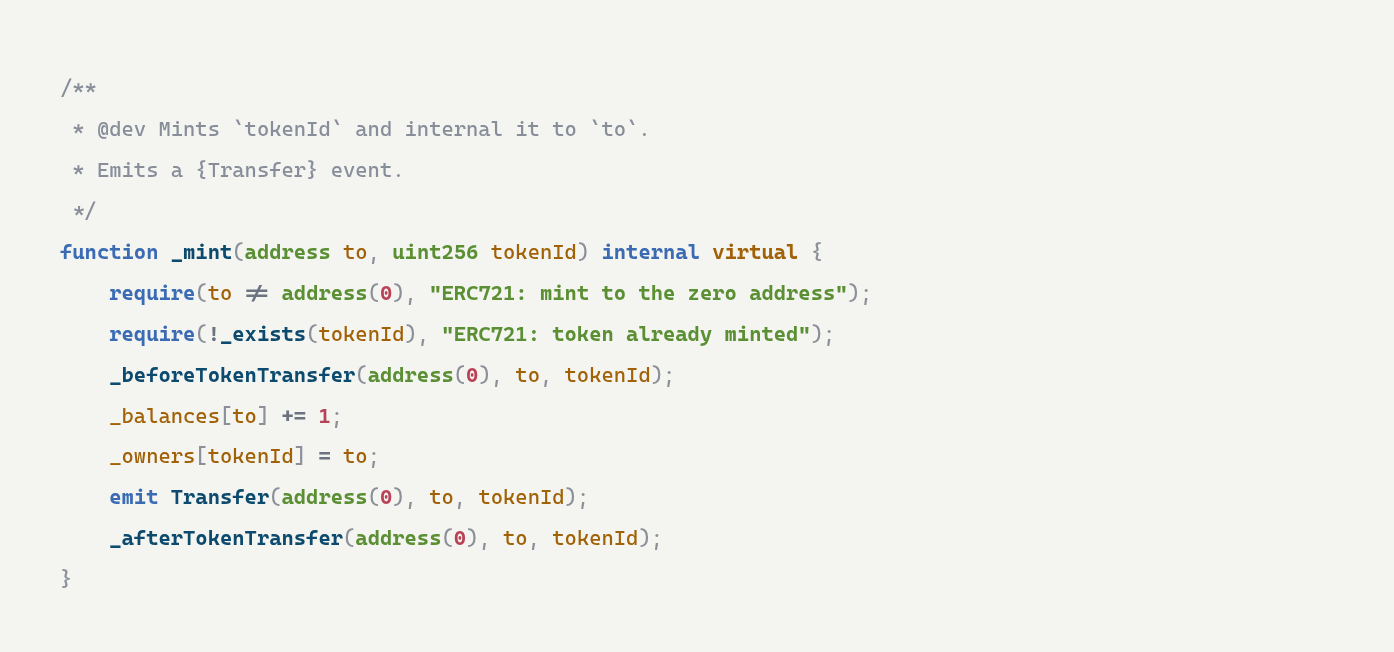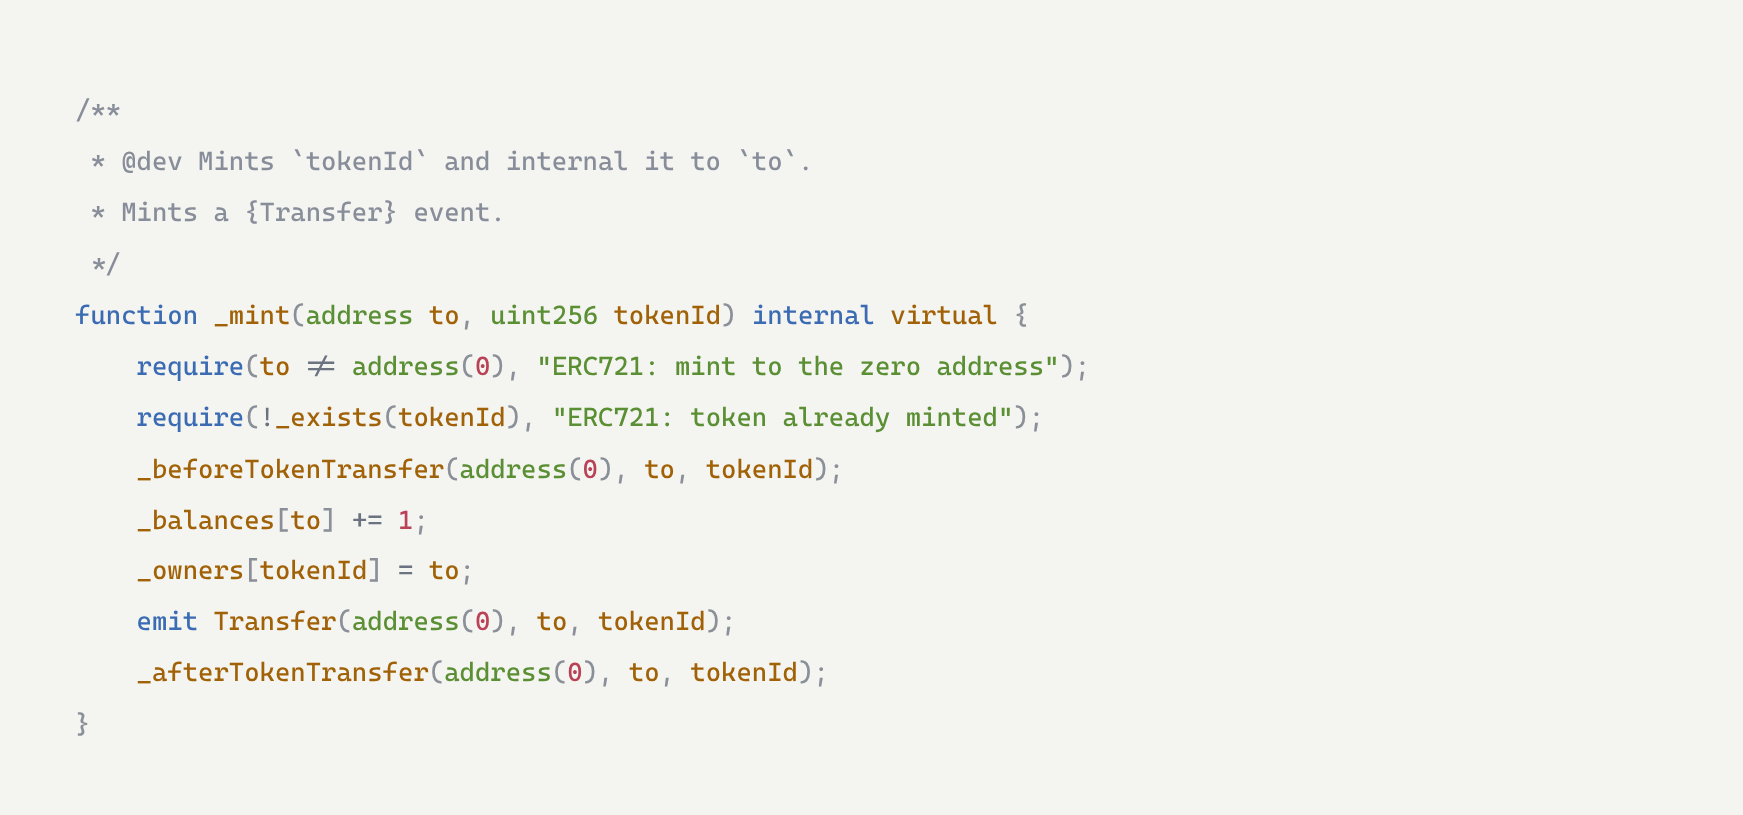--- a/index.html
+++ b/index.html
@@ -13,37 +13,37 @@
       font-size: 21px;
       line-height: 1.95;
       padding: 68px 60px;
       color: #6b7280;
     }
     .code-block {
       white-space: pre;
     }
     .comment { color: #888e99; }
     .keyword { color: #3a6bb3; }
-    .fn-name { color: #a16207; text-align: right; }
+    .fn-name { color: #0c4a6e; text-align: right; }
     .call { color: #3a6bb3; }
     .paren { color: #8a8f98; }
     .punct { color: #8a8f98; }
     .op { color: #6b7280; }
     .num { color: #b94257; }
     .str { color: #5b8f33; }
     .ident { color: #a16207; }
     .green-type { color: #5b8f33; text-align: right; }
-    .text-bold { font-weight: 400; }
+    .text-bold { font-weight: 700; }
   </style>
 </head>
 <body>
 
 <div class="code-block"><span class="comment">/**</span>
 <span class="comment"> * @dev Mints `tokenId` and internal it to `to`.</span>
-<span class="comment"> * Mints a {Transfer} event.</span>
+<span class="comment"> * Emits a {Transfer} event.</span>
 <span class="comment"> */</span>
 <span class="keyword text-bold">function</span><span> </span><span class="fn-name text-bold">_mint</span><span class="paren">(</span><span class="green-type text-bold">address</span><span> </span><span class="ident">to</span><span class="punct">,</span><span> </span><span class="green-type text-bold">uint256</span><span> </span><span class="ident">tokenId</span><span class="paren">)</span><span> </span><span class="keyword text-bold">internal</span><span> </span><span class="ident text-bold">virtual</span><span> </span><span class="punct">{</span>
 <span>    </span><span class="call text-bold">require</span><span class="paren">(</span><span class="ident">to</span><span> </span><span class="op text-bold">!=</span><span> </span><span class="green-type text-bold">address</span><span class="paren">(</span><span class="num text-bold">0</span><span class="paren">)</span><span class="punct">,</span><span> </span><span class="str text-bold">"ERC721: mint to the zero address"</span><span class="paren">)</span><span class="punct">;</span>
 <span>    </span><span class="call text-bold">require</span><span class="paren">(</span><span class="op text-bold">!</span><span class="fn-name text-bold">_exists</span><span class="paren">(</span><span class="ident">tokenId</span><span class="paren">)</span><span class="punct">,</span><span> </span><span class="str text-bold">"ERC721: token already minted"</span><span class="paren">)</span><span class="punct">;</span>
 <span>    </span><span class="fn-name text-bold">_beforeTokenTransfer</span><span class="paren">(</span><span class="green-type text-bold">address</span><span class="paren">(</span><span class="num text-bold">0</span><span class="paren">)</span><span class="punct">,</span><span> </span><span class="ident">to</span><span class="punct">,</span><span> </span><span class="ident">tokenId</span><span class="paren">)</span><span class="punct">;</span>
 <span>    </span><span class="ident">_balances</span><span class="punct">[</span><span class="ident">to</span><span class="punct">]</span><span> </span><span class="op text-bold">+=</span><span> </span><span class="num text-bold">1</span><span class="punct">;</span>
 <span>    </span><span class="ident">_owners</span><span class="punct">[</span><span class="ident">tokenId</span><span class="punct">]</span><span> </span><span class="op text-bold">=</span><span> </span><span class="ident">to</span><span class="punct">;</span>
 <span>    </span><span class="keyword text-bold">emit</span><span> </span><span class="fn-name text-bold">Transfer</span><span class="paren">(</span><span class="green-type text-bold">address</span><span class="paren">(</span><span class="num text-bold">0</span><span class="paren">)</span><span class="punct">,</span><span> </span><span class="ident">to</span><span class="punct">,</span><span> </span><span class="ident">tokenId</span><span class="paren">)</span><span class="punct">;</span>
 <span>    </span><span class="fn-name text-bold">_afterTokenTransfer</span><span class="paren">(</span><span class="green-type text-bold">address</span><span class="paren">(</span><span class="num text-bold">0</span><span class="paren">)</span><span class="punct">,</span><span> </span><span class="ident">to</span><span class="punct">,</span><span> </span><span class="ident">tokenId</span><span class="paren">)</span><span class="punct">;</span>
 <span class="punct">}</span></div>

